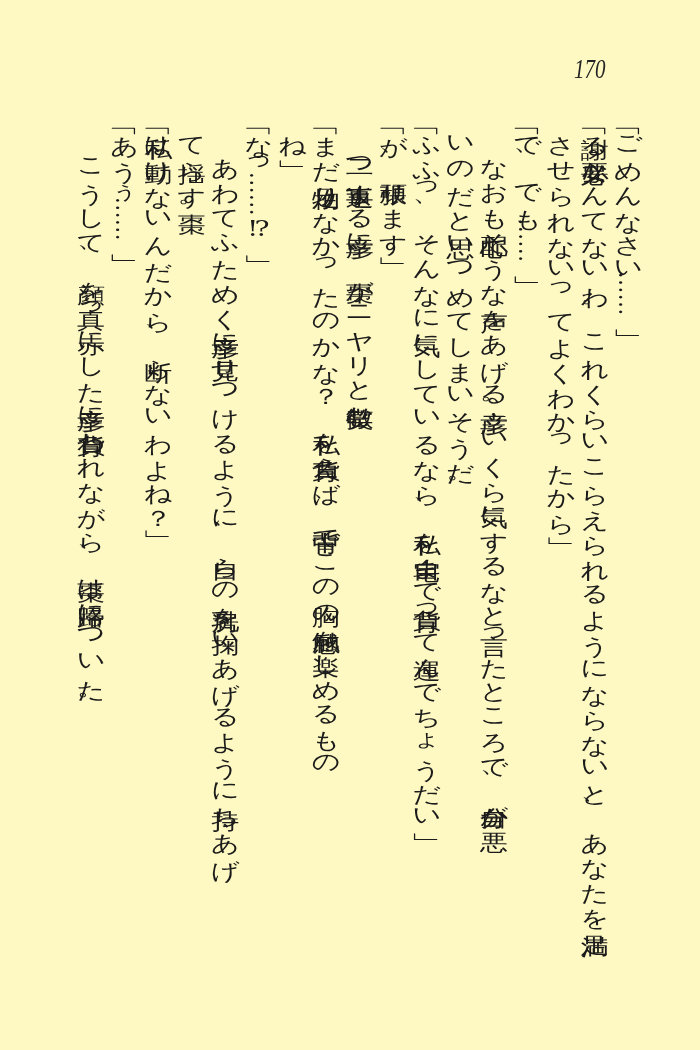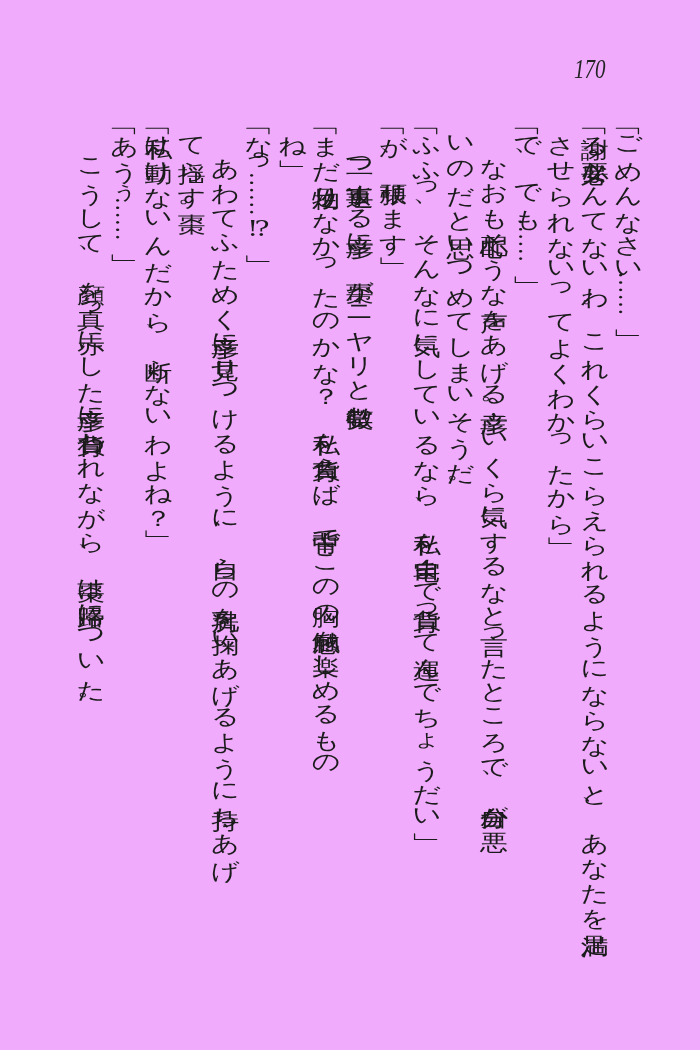--- a/index.html
+++ b/index.html
@@ -4,21 +4,21 @@
 <style>
   html, body {
     margin: 0;
     padding: 0;
     background: #ffffff;
   }
   .sheet {
     position: relative;
     width: 700px;
     height: 1050px;
-    background: #f0abfc;
+    background: #fef9c3;
     overflow: hidden;
     font-family: "Liberation Serif", "DejaVu Serif", serif;
   }
   .page-number {
     position: absolute;
     top: 55px;
     left: 574px;
     font-family: "Liberation Serif", "DejaVu Serif", serif;
     font-style: italic;
     font-size: 28px;

